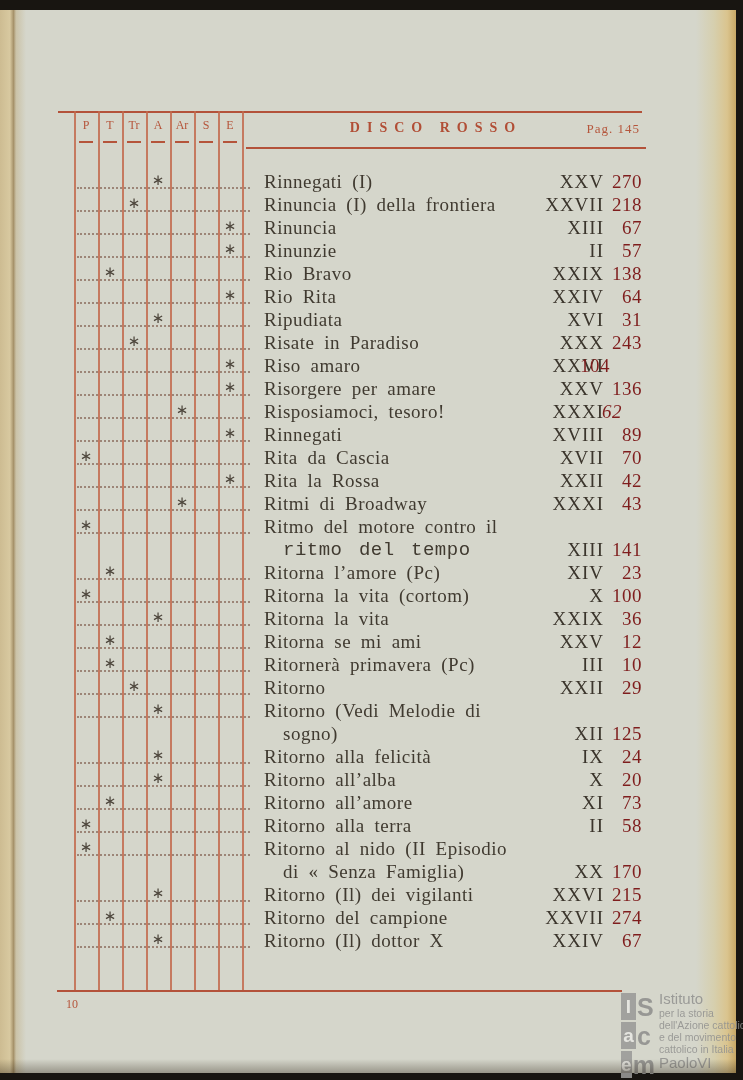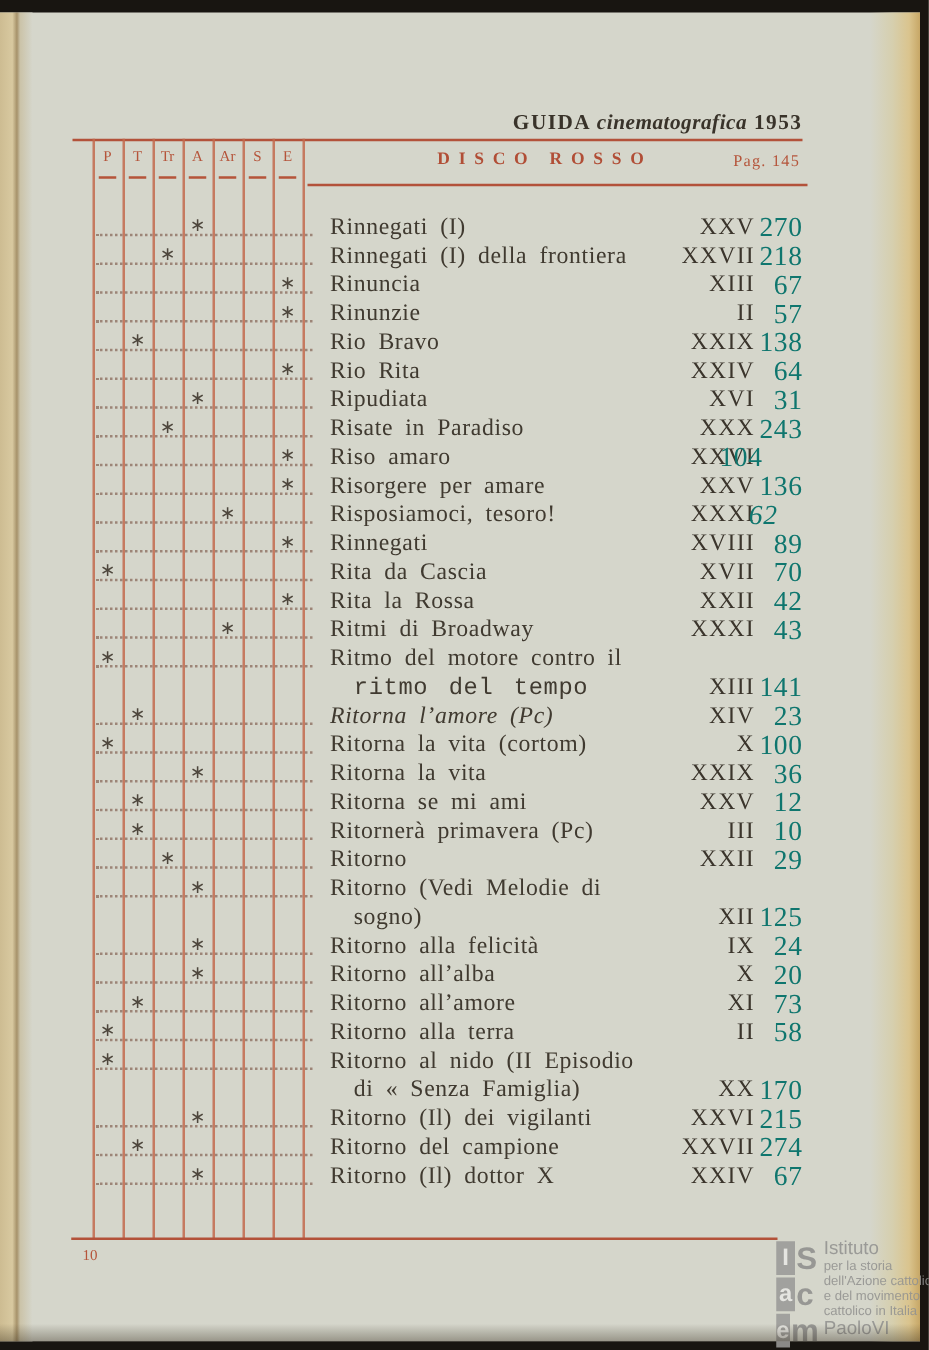--- a/index.html
+++ b/index.html
@@ -61,21 +61,21 @@
   
   .title-line{
     position:absolute;font-size:19px;color:#403a30;white-space:nowrap;
     letter-spacing:.5px;word-spacing:4.5px;line-height:22px;
   }
   .roman{
     position:absolute;width:124px;text-align:right;font-size:19px;color:#3b352c;
     letter-spacing:1px;line-height:22px;
   }
   .pagenum{
-    position:absolute;width:38px;text-align:right;font-size:22px;color:#0f766e;
+    position:absolute;width:38px;text-align:right;font-size:19px;color:#7f1d1d;
     letter-spacing:.5px;line-height:22px;
   }
   
   .folio{position:absolute;left:66px;top:987px;color:#b5543a;font-size:12px;}
   
   .watermark{position:absolute;left:621px;top:981px;width:122px;height:92px;opacity:.88;}
   .wm-grid{position:absolute;left:0;top:0;width:34px;}
   .wm-row{display:flex;align-items:flex-end;height:29px;}
   .wm-box{
     width:15px;height:27px;background:#9a9a98;color:#e8e8e4;text-align:center;
@@ -89,25 +89,20 @@
   .wm-big{font-size:15px;line-height:16px;}
   .wm-small{font-size:10.5px;line-height:12px;white-space:nowrap;}
 </style>
 </head>
 <body>
 
 <div class="page">
   <div class="gutter"></div>
   <div class="curl"></div>
 
-  <div class="book-header">
-    <span>GUIDA</span>
-    <span class="it">cinematografica</span>
-    <span>1953</span>
-  </div>
 
   <div class="rule rule-top"></div>
 
   <div id="grid">
       <div class="vline" style="left: 74px;"></div>
       <div class="vline" style="left: 98px;"></div>
       <div class="vline" style="left: 122px;"></div>
       <div class="vline" style="left: 146px;"></div>
       <div class="vline" style="left: 170px;"></div>
       <div class="vline" style="left: 194px;"></div>
@@ -134,21 +129,21 @@
   <div class="rule rule-under"></div>
 
   <div id="entries">
       <div class="leader" style="left: 77px; width: 173px; top: 177px;"></div>
       <div class="marker" style="left: 150px; top: 161px;">∗</div>
       <div class="title-line" style="left: 264px; top: 161px;">Rinnegati (I)</div>
       <div class="roman" style="left: 480px; top: 161px;">XXV</div>
       <div class="pagenum" style="left: 604px; top: 161px;">270</div>
       <div class="leader" style="left: 77px; width: 173px; top: 200px;"></div>
       <div class="marker" style="left: 126px; top: 184px;">∗</div>
-      <div class="title-line" style="left: 264px; top: 184px;">Rinnegati (I) della frontiera</div>
+      <div class="title-line" style="left: 264px; top: 184px;">Rinuncia (I) della frontiera</div>
       <div class="roman" style="left: 480px; top: 184px;">XXVII</div>
       <div class="pagenum" style="left: 604px; top: 184px;">218</div>
       <div class="leader" style="left: 77px; width: 173px; top: 223px;"></div>
       <div class="marker" style="left: 222px; top: 207px;">∗</div>
       <div class="title-line" style="left: 264px; top: 207px;">Rinuncia</div>
       <div class="roman" style="left: 480px; top: 207px;">XIII</div>
       <div class="pagenum" style="left: 604px; top: 207px;">67</div>
       <div class="leader" style="left: 77px; width: 173px; top: 246px;"></div>
       <div class="marker" style="left: 222px; top: 230px;">∗</div>
       <div class="title-line" style="left: 264px; top: 230px;">Rinunzie</div>
@@ -210,21 +205,21 @@
       <div class="roman" style="left: 480px; top: 483px;">XXXI</div>
       <div class="pagenum" style="left: 604px; top: 483px;">43</div>
       <div class="leader" style="left: 77px; width: 173px; top: 522px;"></div>
       <div class="marker" style="left: 78px; top: 506px;">∗</div>
       <div class="title-line" style="left: 264px; top: 506px;">Ritmo del motore contro il</div>
       <div class="title-line" style="left: 283px; top: 529px; font-family: Liberation Mono, monospace;">ritmo del tempo</div>
       <div class="roman" style="left: 480px; top: 529px;">XIII</div>
       <div class="pagenum" style="left: 604px; top: 529px;">141</div>
       <div class="leader" style="left: 77px; width: 173px; top: 568px;"></div>
       <div class="marker" style="left: 102px; top: 552px;">∗</div>
-      <div class="title-line" style="left: 264px; top: 552px; font-style: italic;">Ritorna l’amore (Pc)</div>
+      <div class="title-line" style="left: 264px; top: 552px;">Ritorna l’amore (Pc)</div>
       <div class="roman" style="left: 480px; top: 552px;">XIV</div>
       <div class="pagenum" style="left: 604px; top: 552px;">23</div>
       <div class="leader" style="left: 77px; width: 173px; top: 591px;"></div>
       <div class="marker" style="left: 78px; top: 575px;">∗</div>
       <div class="title-line" style="left: 264px; top: 575px;">Ritorna la vita (cortom)</div>
       <div class="roman" style="left: 480px; top: 575px;">X</div>
       <div class="pagenum" style="left: 604px; top: 575px;">100</div>
       <div class="leader" style="left: 77px; width: 173px; top: 614px;"></div>
       <div class="marker" style="left: 150px; top: 598px;">∗</div>
       <div class="title-line" style="left: 264px; top: 598px;">Ritorna la vita</div>

